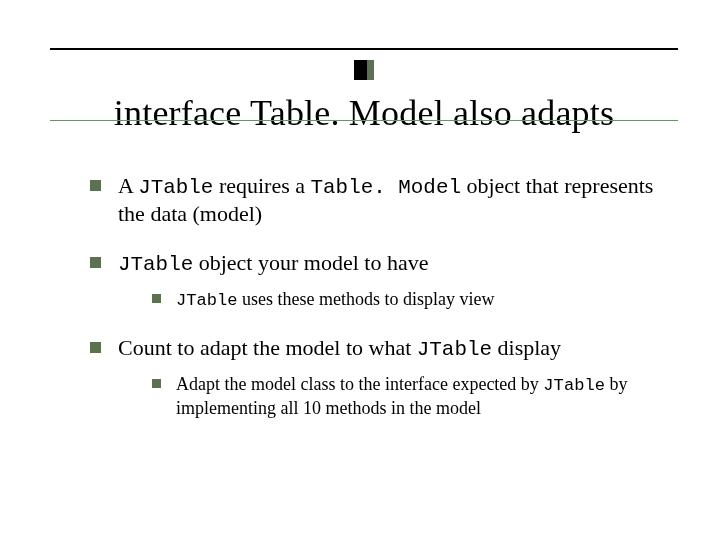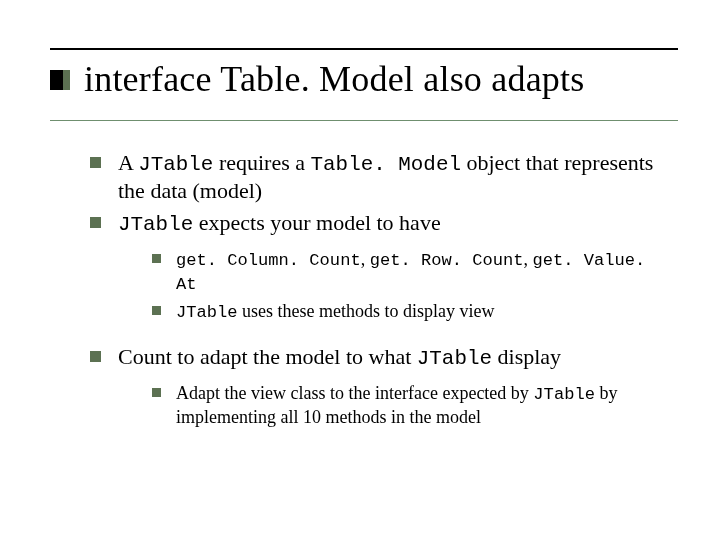--- a/index.html
+++ b/index.html
@@ -33,20 +33,21 @@
     border-top: 1px solid #6f8f6f;
   }
   .title-row {
     position: absolute;
     top: 60px;
     left: 50px;
     right: 42px;
     display: flex;
     align-items: center;
     gap: 14px;
+    flex-direction: column;
   }
   .title-bullet {
     width: 20px;
     height: 20px;
     background: #000;
     position: relative;
     flex: 0 0 20px;
   }
   .title-bullet::after {
     content: "";
@@ -72,20 +73,21 @@
   }
   ul.lvl1 {
     list-style: none;
     margin: 0;
     padding: 0;
   }
   ul.lvl1 > li {
     position: relative;
     padding-left: 28px;
     margin-bottom: 6px;
+    margin-top: 23px;
   }
   ul.lvl1 > li::before {
     content: "";
     position: absolute;
     left: 0;
     top: 7px;
     width: 11px;
     height: 11px;
     background: #5c7152;
   }
@@ -133,38 +135,35 @@
   <div class="rule-bottom"></div>
 
   <div class="body">
     <ul class="lvl1">
 
       <li>
         <span>A </span><span class="mono">JTable</span><span> requires a </span><span class="mono">Table. Model</span><span> object that represents the data (model)</span>
       </li>
 
       <li>
-        <span class="mono">JTable</span><span> expects your model to have</span>
+        <span class="mono">JTable</span><span> object your model to have</span>
 
         <ul class="lvl2">
-          <li>
-            <span class="mono">get. Column. Count</span><span>, </span><span class="mono">get. Row. Count</span><span>, </span><span class="mono">get. Value. At</span>
-          </li>
           <li>
             <span class="mono">JTable</span><span> uses these methods to display view</span>
           </li>
         </ul>
       </li>
 
       <li class="gap-before">
         <span>Count to adapt the model to what </span><span class="mono">JTable</span><span> display</span>
 
         <ul class="lvl2">
           <li>
-            <span>Adapt the view class to the interface expected by </span><span class="mono">JTable</span><span> by implementing all 10 methods in the model</span>
+            <span>Adapt the model class to the interface expected by </span><span class="mono">JTable</span><span> by implementing all 10 methods in the model</span>
           </li>
         </ul>
       </li>
 
     </ul>
   </div>
 
 </div>
 
 </body></html>

